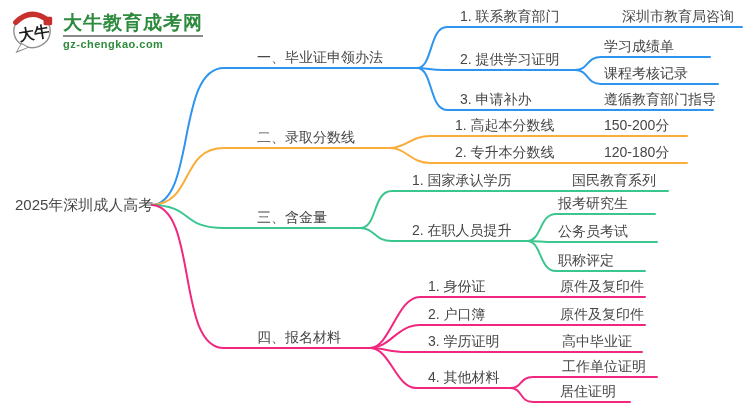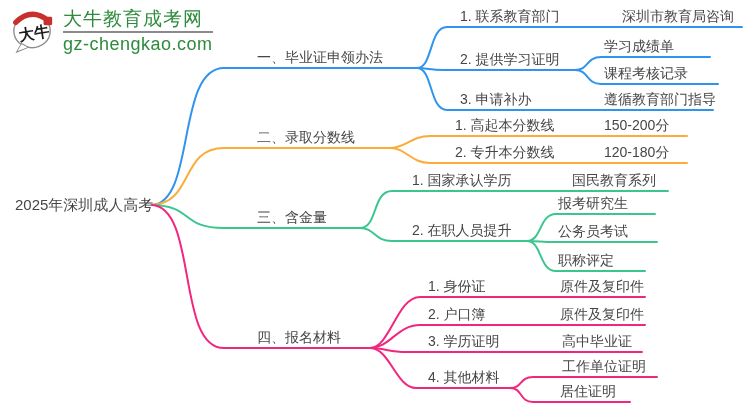--- a/index.html
+++ b/index.html
@@ -3,22 +3,22 @@
 <meta charset="utf-8">
 <style>
   html,body{margin:0;padding:0;}
   body{
     width:750px;height:410px;position:relative;background:#ffffff;
     font-family:"Liberation Sans","DejaVu Sans",sans-serif;overflow:hidden;
   }
   
   .logo{position:absolute;left:10px;top:8px;display:flex;align-items:center;gap:7px;}
   .logo-txt{display:flex;flex-direction:column;}
-  .logo-title{font-size:19px;font-weight:normal;color:#2E8B3D;letter-spacing:1px;line-height:1.15;}
-  .logo-domain{font-size:18px;font-weight:normal;color:#2E8B3D;letter-spacing:.5px;
+  .logo-title{font-size:19px;font-weight:bold;color:#2E8B3D;letter-spacing:1px;line-height:1.15;}
+  .logo-domain{font-size:11px;font-weight:bold;color:#2E8B3D;letter-spacing:.5px;
     border-top:2px solid #8a8a8a;padding-top:1px;margin-top:1px;}
   
   svg.map{position:absolute;left:0;top:0;}
   svg.map text{font-family:"Liberation Sans","DejaVu Sans",sans-serif;font-size:14px;}
   svg.map text.root-text{font-size:15px;}
   g.wire{fill:none;stroke-width:2;stroke-linecap:round;}
 </style>
 </head>
 <body>
 

